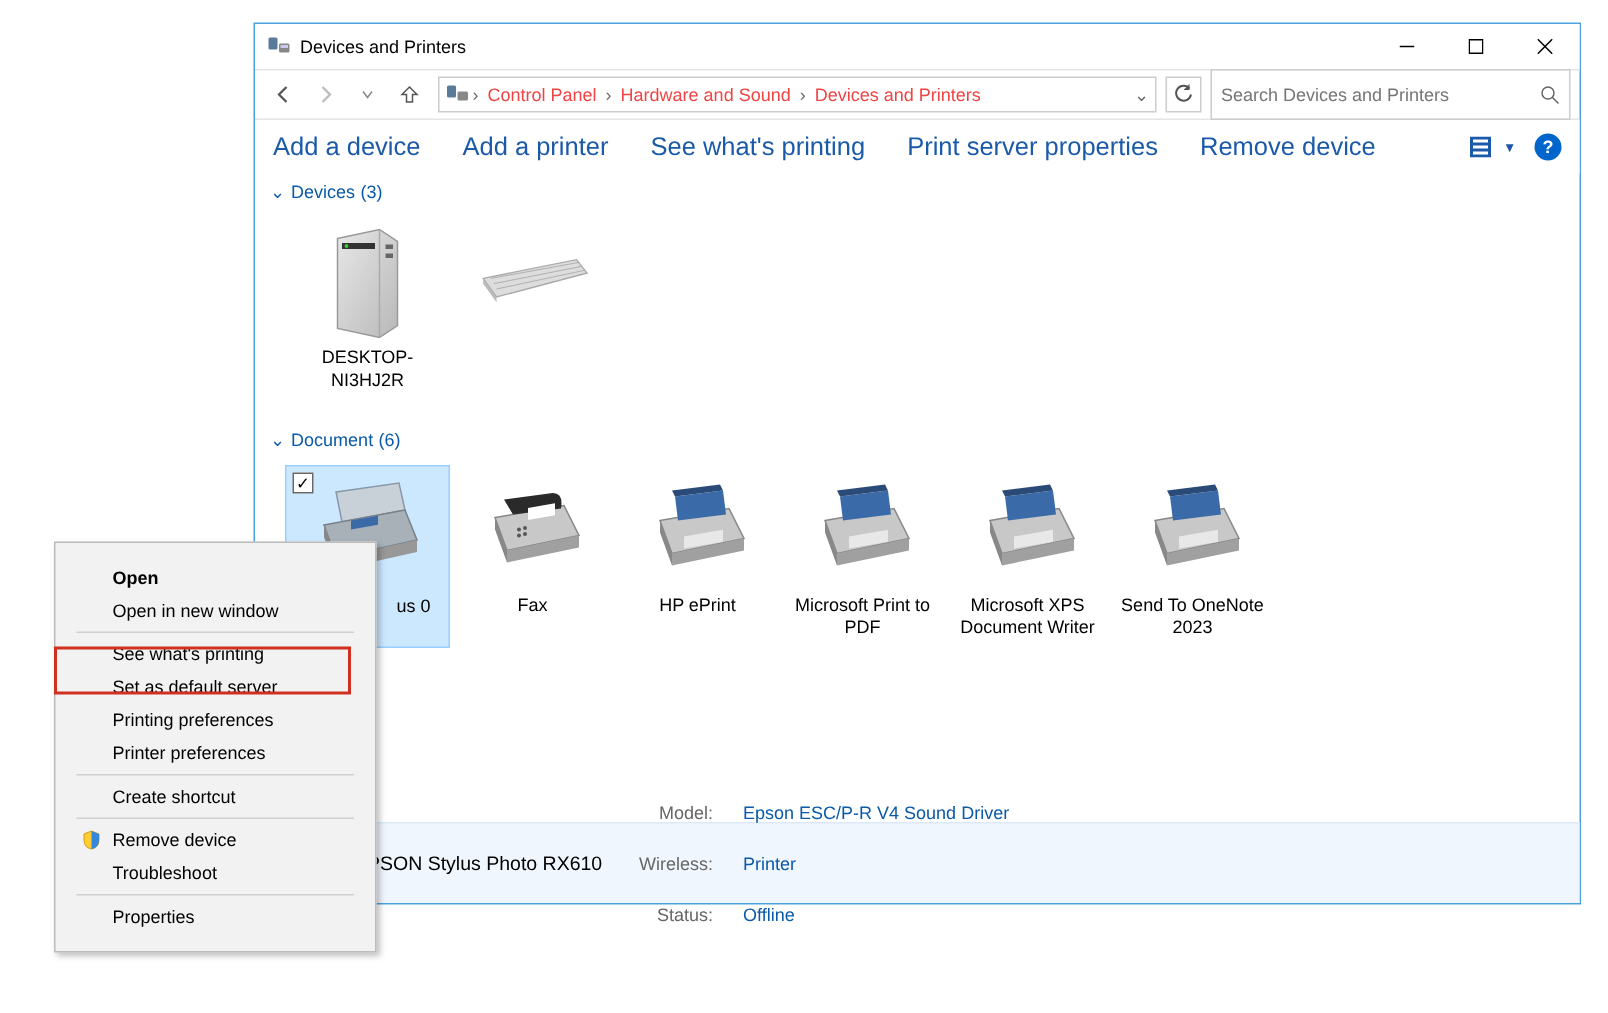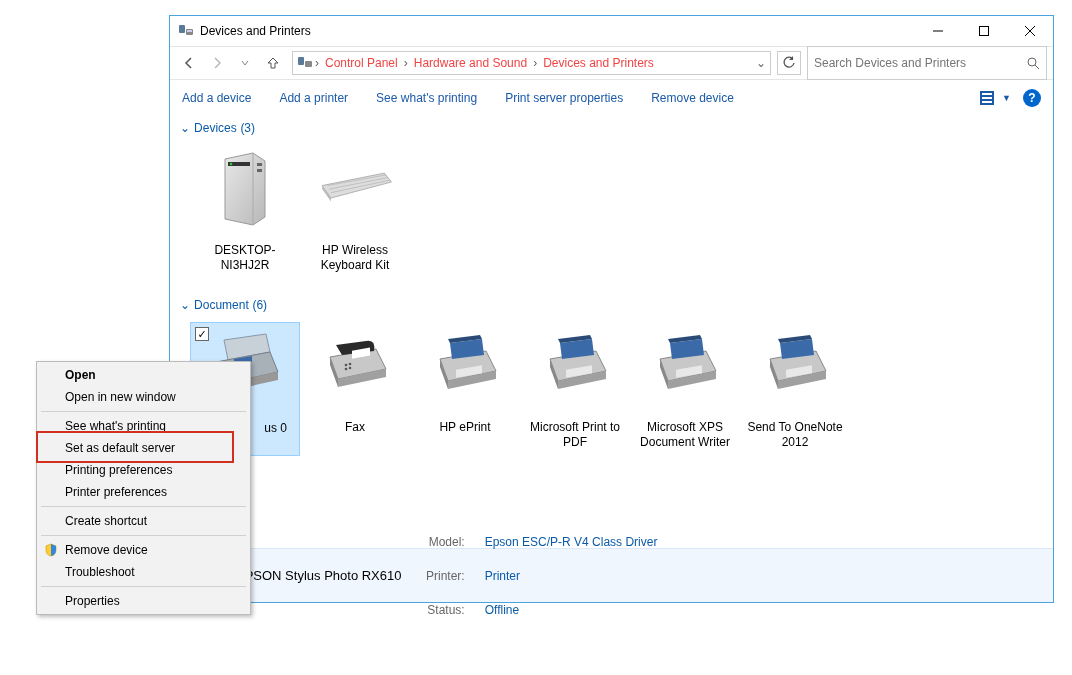--- a/index.html
+++ b/index.html
@@ -13,40 +13,40 @@
 .navbtn{width:26px;height:26px;display:flex;align-items:center;justify-content:center;color:#888;}
 .navbtn.active{color:#555;}
 .addr{flex:1;height:24px;border:1px solid #ccc;display:flex;align-items:center;padding:0 4px;gap:2px;margin:0 4px;}
 .addr .crumb{padding:2px 4px;color:#ef4444;}
 .addr .sep{color:#666;}
 .refresh{width:24px;height:24px;border:1px solid #ccc;display:flex;align-items:center;justify-content:center;margin-right:4px;}
 .search{width:240px;height:24px;border:1px solid #ccc;display:flex;align-items:center;padding:16px 6px;}
 .search input{border:none;outline:none;flex:1;font-size:12px;color:#555;}
 .search .sicon{color:#555;}
 .cmdbar{height:36px;display:flex;align-items:center;padding:0 12px;background:#fff;}
-.cmdbar .cmd{margin-right:28px;color:#1a5aa8;font-size:12px;text-align:right;}
+.cmdbar .cmd{margin-right:28px;color:#1a5aa8;font-size:17px;text-align:right;}
 .cmdbar .spacer{flex:1;}
 .viewbtn{display:flex;align-items:center;gap:4px;margin-right:12px;color:#1a5aa8;}
 .helpbtn{width:18px;height:18px;border-radius:50%;background:#0066cc;color:#fff;display:flex;align-items:center;justify-content:center;font-size:12px;font-weight:bold;}
 .content{position:absolute;top:100px;bottom:54px;left:0;right:0;overflow:hidden;}
 .section-header{display:flex;align-items:center;color:#0a5aa8;font-size:13px;padding:4px 10px;}
 .section-header .chev{margin-right:4px;}
 .items{display:flex;flex-wrap:wrap;padding:6px 10px 14px 20px;}
 .item{width:110px;display:flex;flex-direction:column;align-items:center;text-align:center;padding:6px;position:relative;}
 .item.selected{background:#cce8ff;border:1px solid #99cfff;}
 .item .icon-wrap{width:80px;height:78px;display:flex;align-items:center;justify-content:center;}
-.item .label{font-size:12px;color:#000;line-height:1.25;margin-top:14px;word-wrap:break-word;width:100%;}
+.item .label{font-size:12px;color:#000;line-height:1.25;margin-top:2px;word-wrap:break-word;width:100%;}
 .checkbox{position:absolute;top:4px;left:4px;width:14px;height:14px;border:1px solid #666;background:#fff;display:flex;align-items:center;justify-content:center;font-size:11px;}
 .details{position:absolute;bottom:0;left:0;right:0;height:54px;background:#f0f6fd;border-top:1px solid #dbe8f7;display:flex;align-items:center;padding:0 10px;}
 .details .dicon{width:44px;height:44px;margin-right:12px;display:flex;align-items:center;justify-content:center;}
 .details .dname{font-size:13px;color:#000;margin-right:20px;width:170px;}
 .details .dgrid{display:grid;grid-template-columns:auto auto;column-gap:10px;row-gap:1px;font-size:12px;gap:20px;}
 .details .dlabel{color:#666;text-align:right;}
 .details .dvalue{color:#0a5aa8;}
-.ctxmenu{position:absolute;left:36px;top:361px;width:215px;background:#f2f2f2;border:1px solid #bbb;box-shadow:2px 2px 4px rgba(0,0,0,0.25);padding:2px;}
+.ctxmenu{position:absolute;left:36px;top:361px;width:215px;background:#f2f2f2;border:1px solid #bbb;box-shadow:2px 2px 4px rgba(0,0,0,0.25);padding:12px;}
 .ctxmenu .mitem{height:22px;display:flex;align-items:center;padding:0 10px 0 26px;font-size:12px;color:#000;position:relative;}
 .ctxmenu .mitem.bold{font-weight:bold;}
 .ctxmenu .msep{height:1px;background:#d0d0d0;margin:3px 2px;}
 .ctxmenu .micon{position:absolute;left:4px;width:16px;height:16px;display:flex;align-items:center;justify-content:center;}
 .highlight-box{position:absolute;left:36px;top:431px;width:198px;height:32px;border:2px solid #d03020;pointer-events:none;z-index:10;}
 
 
 svg{display:block;}
 </style>
 </head>
@@ -187,21 +187,20 @@
           <svg width="90" height="50" viewBox="0 0 90 50">
               <path d="M8 20 L78 6 L86 16 L18 34 Z" fill="#ddd" stroke="#aaa"></path>
               <path d="M8 20 L18 34 L18 38 L8 24 Z" fill="#bbb"></path>
               <g stroke="#999" stroke-width="0.5">
                 <line x1="14" y1="20" x2="80" y2="8"></line>
                 <line x1="16" y1="24" x2="82" y2="11"></line>
                 <line x1="18" y1="28" x2="84" y2="14"></line>
               </g>
             </svg>
         </div>
-        <div class="label">HP Wireless Keyboard Kit</div>
       </div>
     </div>
 
     <div class="section-header">
       <span class="chev">⌄</span>
       <span>Document</span>&nbsp;
       <span>(6)</span>
     </div>
 
     <div class="items">
@@ -278,39 +277,39 @@
         <div class="icon-wrap">
           <svg width="78" height="72" viewBox="0 0 78 72">
               <path d="M14 28 L60 20 L70 40 L22 50 Z" fill="#c8c8c8" stroke="#888"></path>
               <path d="M14 28 L22 50 L22 58 L14 36 Z" fill="#888"></path>
               <path d="M70 40 L22 50 L22 58 L70 48 Z" fill="#a0a0a0"></path>
               <path d="M24 12 L56 8 L58 24 L26 28 Z" fill="#3a6aa8"></path>
               <path d="M24 12 L56 8 L54 4 L22 8 Z" fill="#2a4a78"></path>
               <rect x="30" y="44" width="26" height="8" fill="#e8e8e8" transform="skewY(-10)"></rect>
             </svg>
         </div>
-        <div class="label">Send To OneNote 2012</div>
+        <div class="label">Send To OneNote 2023</div>
       </div>
     </div>
   </div>
 
   <div class="details">
     <div class="dicon">
       <svg width="44" height="44" viewBox="0 0 78 72">
           <path d="M18 8 L60 2 L64 20 L22 28 Z" fill="#c8d0d8" stroke="#8898a8"></path>
           <path d="M10 30 L64 20 L72 40 L18 52 Z" fill="#a8b0b8" stroke="#788088"></path>
           <path d="M10 30 L18 52 L18 60 L10 38 Z" fill="#888"></path>
           <path d="M72 40 L18 52 L18 60 L72 48 Z" fill="#989898"></path>
         </svg>
     </div>
     <div class="dname">EPSON Stylus Photo RX610</div>
     <div class="dgrid">
       <span class="dlabel">Model:</span>
-      <span class="dvalue">Epson ESC/P-R V4 Class Driver</span>
-      <span class="dlabel">Printer:</span>
+      <span class="dvalue">Epson ESC/P-R V4 Sound Driver</span>
+      <span class="dlabel">Wireless:</span>
       <span class="dvalue">Printer</span>
       <span class="dlabel">Status:</span>
       <span class="dvalue">Offline</span>
     </div>
   </div>
 
 </div>
 
 <div class="ctxmenu">
   <div class="mitem bold">Open</div>

